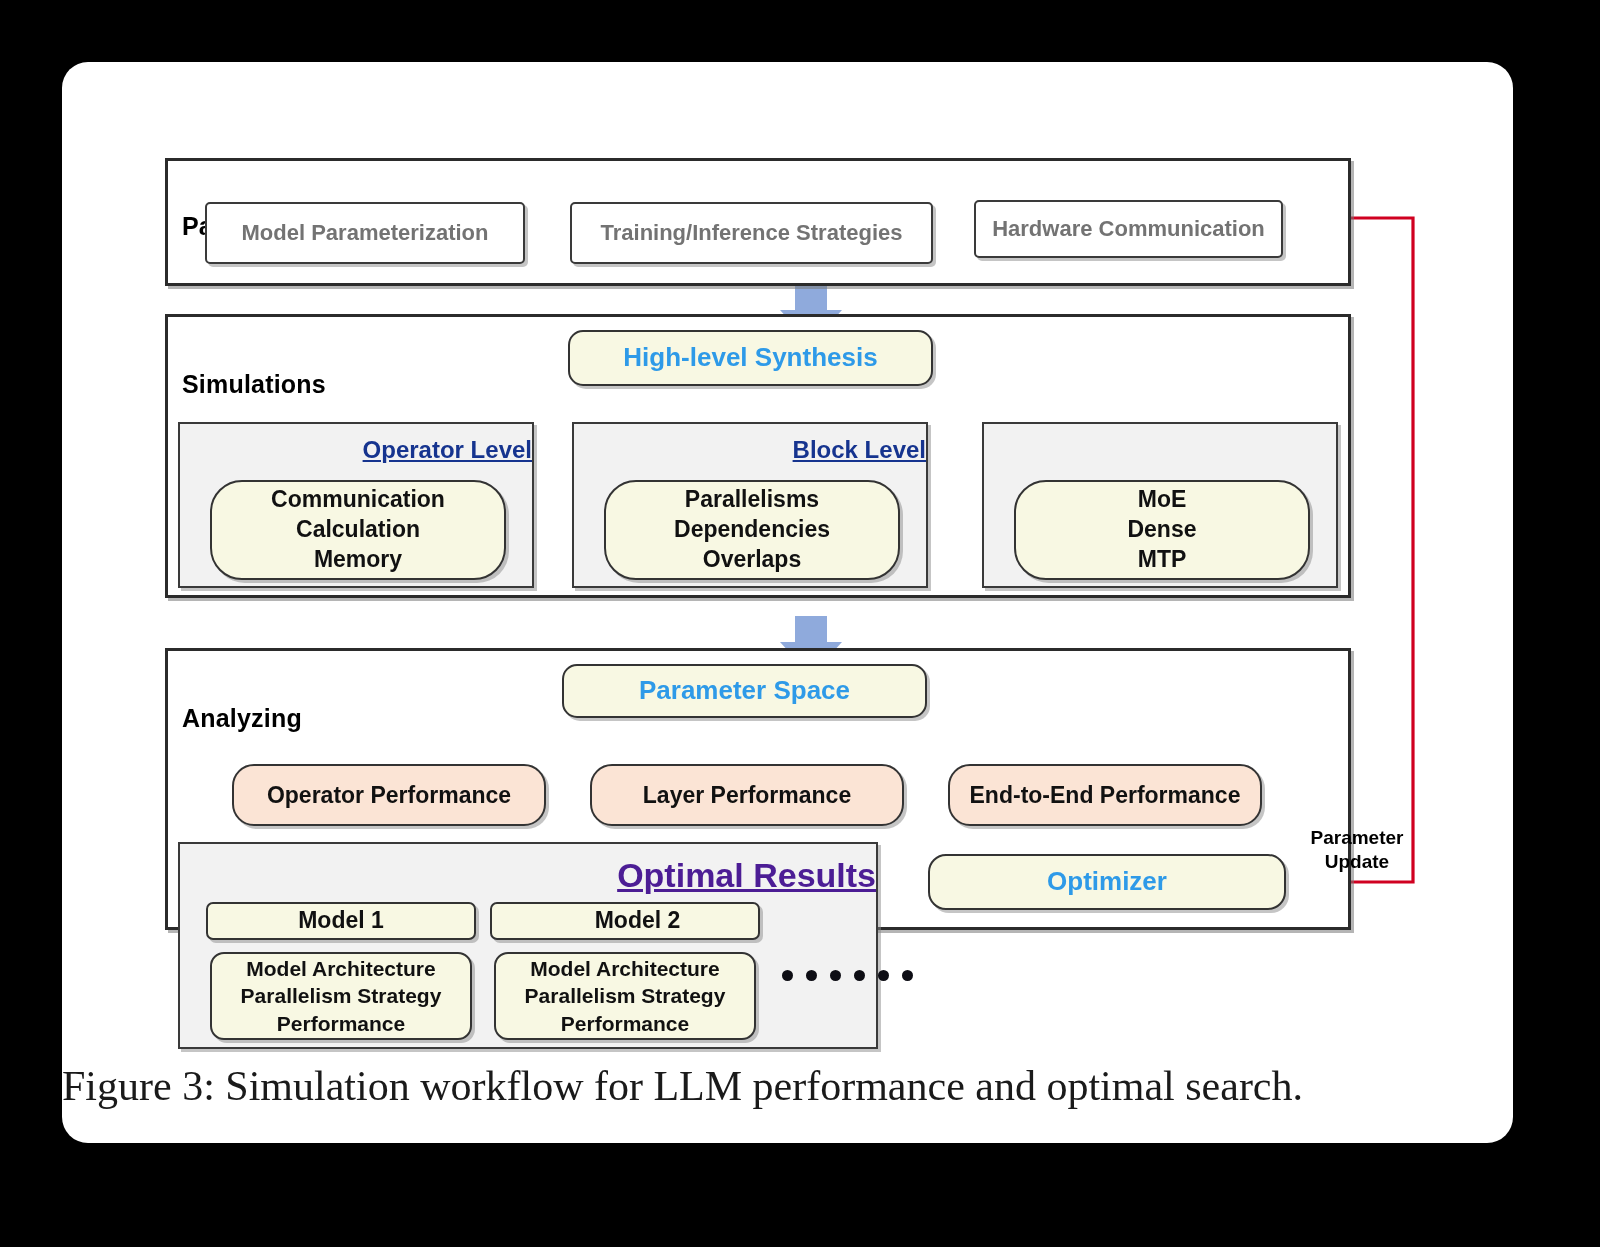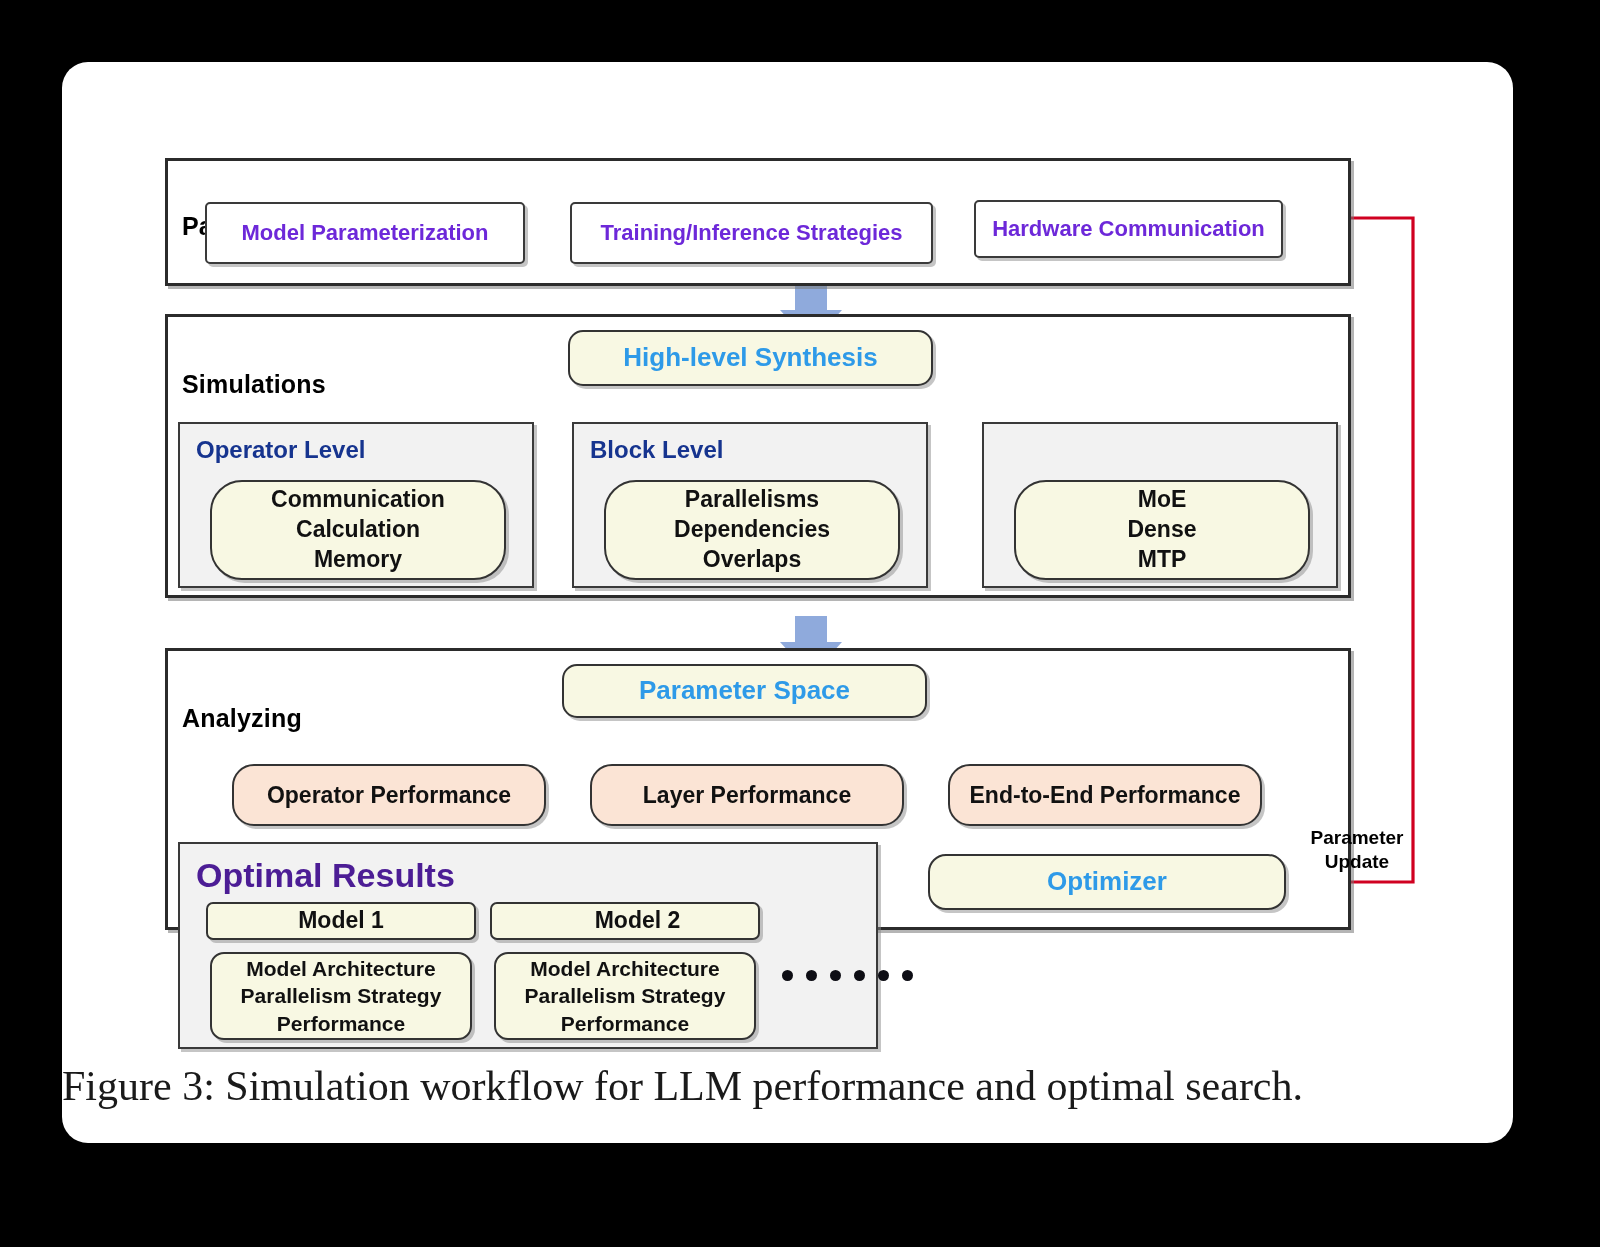--- a/index.html
+++ b/index.html
@@ -9,25 +9,25 @@
 
   .abs{position:absolute;box-sizing:border-box;}
 
   
   .section{border:3px solid #2b2b2b;background:#fff;box-shadow:3px 3px 0 0 rgba(120,120,120,.55);}
   .section-title{position:absolute;font-weight:bold;font-size:25px;color:#000;letter-spacing:.2px;margin-top:43px;}
 
   
   .box-white{background:#fff;border:2.5px solid #3a3a3a;border-radius:5px;
     display:flex;align-items:center;justify-content:center;text-align:center;
-    font-weight:bold;font-size:22px;color:#6d28d9;box-shadow:3px 3px 0 0 rgba(140,140,140,.5);}
+    font-weight:bold;font-size:22px;color:#737373;box-shadow:3px 3px 0 0 rgba(140,140,140,.5);}
 
   
   .panel-grey{background:#f2f2f2;border:2.5px solid #3a3a3a;box-shadow:3px 3px 0 0 rgba(140,140,140,.5);}
-  .panel-head{position:absolute;left:16px;right:0;text-align:left;font-weight:bold;font-size:24px;color:#16348f;}
+  .panel-head{position:absolute;left:16px;right:0;text-align:right;font-weight:bold;font-size:24px;color:#16348f;text-decoration:underline;}
 
   
   .box-cream{background:#f8f8e3;border:2.5px solid #333;border-radius:32px;
     display:flex;flex-direction:column;align-items:center;justify-content:center;text-align:center;
     font-weight:bold;font-size:23px;color:#111;line-height:1.30;box-shadow:3px 3px 0 0 rgba(140,140,140,.5);}
   .box-cream.flat{border-radius:7px;}
 
   
   .box-peach{background:#fbe4d5;border:2.5px solid #333;border-radius:22px;
     display:flex;align-items:center;justify-content:center;text-align:center;

